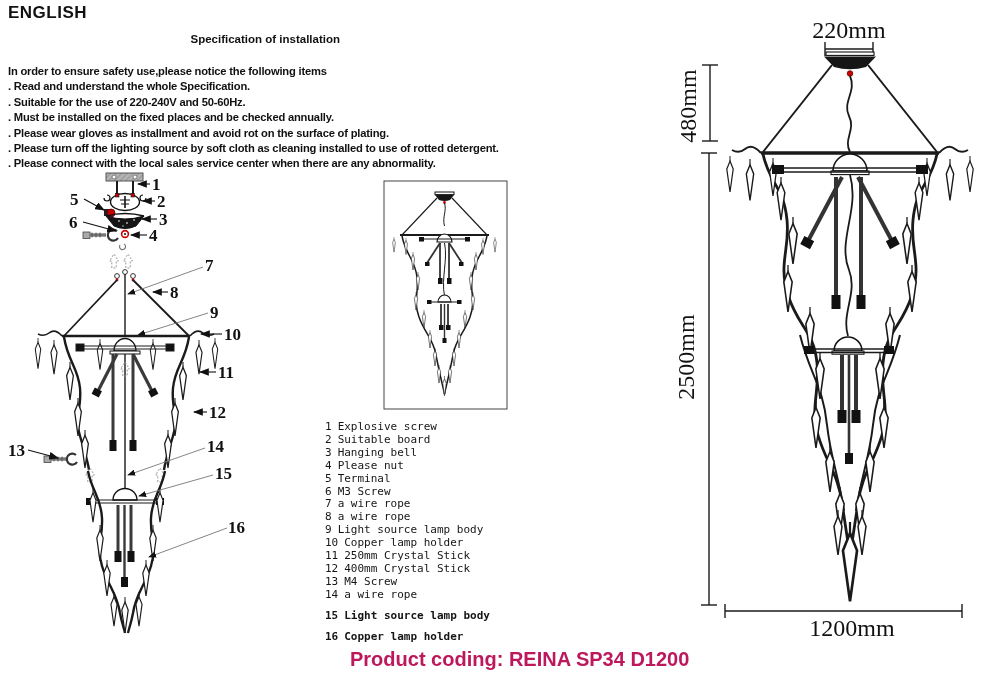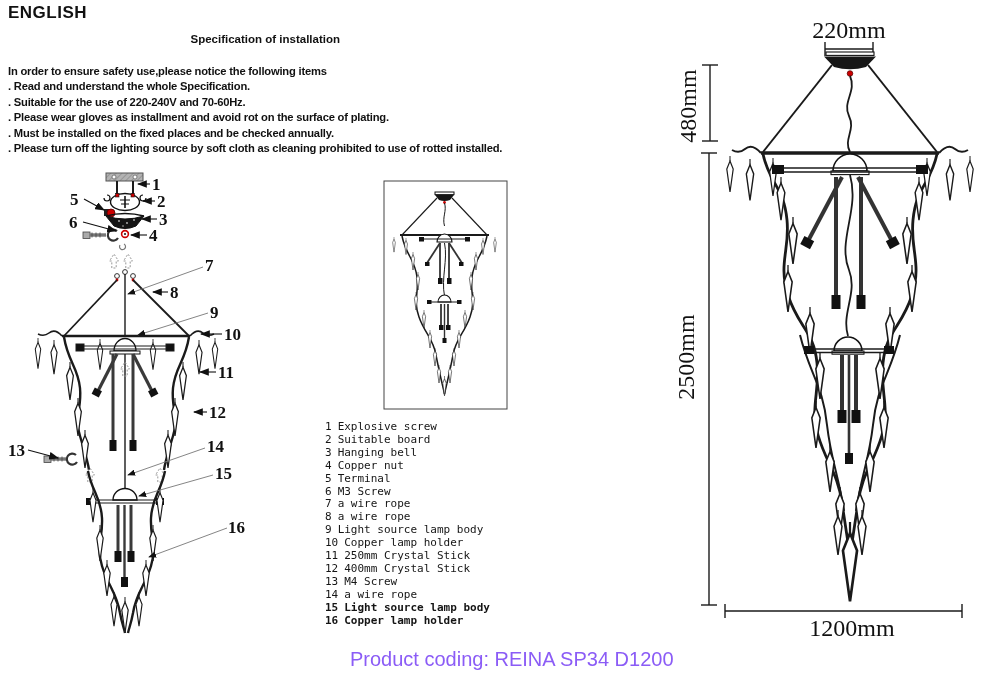--- a/index.html
+++ b/index.html
@@ -5,23 +5,23 @@
   html,body{margin:0;padding:0;background:#fff;}
   .canvas{position:relative;width:1000px;height:690px;background:#ffffff;overflow:hidden;
           font-family:"Liberation Sans",sans-serif;color:#111;}
   .lang{position:absolute;left:8px;top:3px;font-size:17px;font-weight:700;letter-spacing:.5px;text-align:right;}
   .title{position:absolute;left:170px;top:33px;width:170px;text-align:right;
          font-size:11.5px;font-weight:700;}
   .instructions{position:absolute;left:8px;top:64px;font-size:11.2px;font-weight:700;
                 letter-spacing:-0.2px;line-height:15.4px;white-space:nowrap;}
   .parts{position:absolute;left:325px;top:421px;font-family:"DejaVu Sans Mono",monospace;
          font-size:11px;line-height:12.9px;white-space:nowrap;color:#151515;}
-  .parts .row.bold{font-weight:700;}
+  .parts .row.bold{font-weight:700;margin-top:8px;}
   .parts .pnum{display:inline-block;margin-right:6px;}
-  .coding{position:absolute;left:350px;top:648px;font-size:20px;color:#8b5cf6;}
+  .coding{position:absolute;left:350px;top:648px;font-size:20px;color:#be185d;font-weight:bold;}
   svg{position:absolute;overflow:visible;}
   svg text{font-family:"Liberation Serif",serif;fill:#111;}
   .callout{font-size:17px;font-weight:700;}
   .dim{font-size:24px;}
   .ln{stroke:#1a1a1a;fill:none;}
 </style>
 </head>
 <body>
 
 <div class="canvas">
@@ -44,24 +44,25 @@
       </g>
     </defs>
   </svg>
 
   <div class="lang">ENGLISH</div>
   <div class="title">Specification of installation</div>
 
   <div class="instructions">
     <div>In order to ensure safety use,please notice the following items</div>
     <div>. Read and understand the whole Specification.</div>
-    <div>. Suitable for the use of 220-240V and 70-60Hz.</div>
+    <div>. Suitable for the use of 220-240V and 50-60Hz.</div>
+    <div>. Must be installed on the fixed places and be checked annually.</div>
     <div>. Please wear gloves as installment and avoid rot on the surface of plating.</div>
-    <div>. Must be installed on the fixed places and be checked annually.</div>
-    <div>. Please turn off the lighting source by soft cloth as cleaning prohibited to use of rotted installed.</div>
+    <div>. Please turn off the lighting source by soft cloth as cleaning installed to use of rotted detergent.</div>
+    <div>. Please connect with the local sales service center when there are any abnormality.</div>
   </div>
 
   <svg style="left:0;top:170px" width="260" height="475" viewBox="0 0 260 475">
 
     <g>
       <rect x="106" y="3" width="37" height="8" fill="url(#hatch)" stroke="#555" stroke-width="1"></rect>
       <circle cx="114" cy="7" r="2" fill="#fff" stroke="#666" stroke-width=".8"></circle>
       <circle cx="135" cy="7" r="2" fill="#fff" stroke="#666" stroke-width=".8"></circle>
     </g>
 
@@ -318,21 +319,21 @@
       </g>
       <use href="#mcrys" transform="translate(129,0) scale(-1,1)"></use>
       <use href="#crys" transform="translate(64.5,196) scale(0.55)"></use>
     </g>
   </svg>
 
   <div class="parts">
     <div class="row"><span class="pnum">1</span><span>Explosive screw</span></div>
     <div class="row"><span class="pnum">2</span><span>Suitable board</span></div>
     <div class="row"><span class="pnum">3</span><span>Hanging bell</span></div>
-    <div class="row"><span class="pnum">4</span><span>Copper nut</span></div>
+    <div class="row"><span class="pnum">4</span><span>Please nut</span></div>
     <div class="row"><span class="pnum">5</span><span>Terminal</span></div>
     <div class="row"><span class="pnum">6</span><span>M3 Screw</span></div>
     <div class="row"><span class="pnum">7</span><span>a wire rope</span></div>
     <div class="row"><span class="pnum">8</span><span>a wire rope</span></div>
     <div class="row"><span class="pnum">9</span><span>Light source lamp body</span></div>
     <div class="row"><span class="pnum">10</span><span>Copper lamp holder</span></div>
     <div class="row"><span class="pnum">11</span><span>250mm Crystal Stick</span></div>
     <div class="row"><span class="pnum">12</span><span>400mm Crystal Stick</span></div>
     <div class="row"><span class="pnum">13</span><span>M4 Screw</span></div>
     <div class="row"><span class="pnum">14</span><span>a wire rope</span></div>

